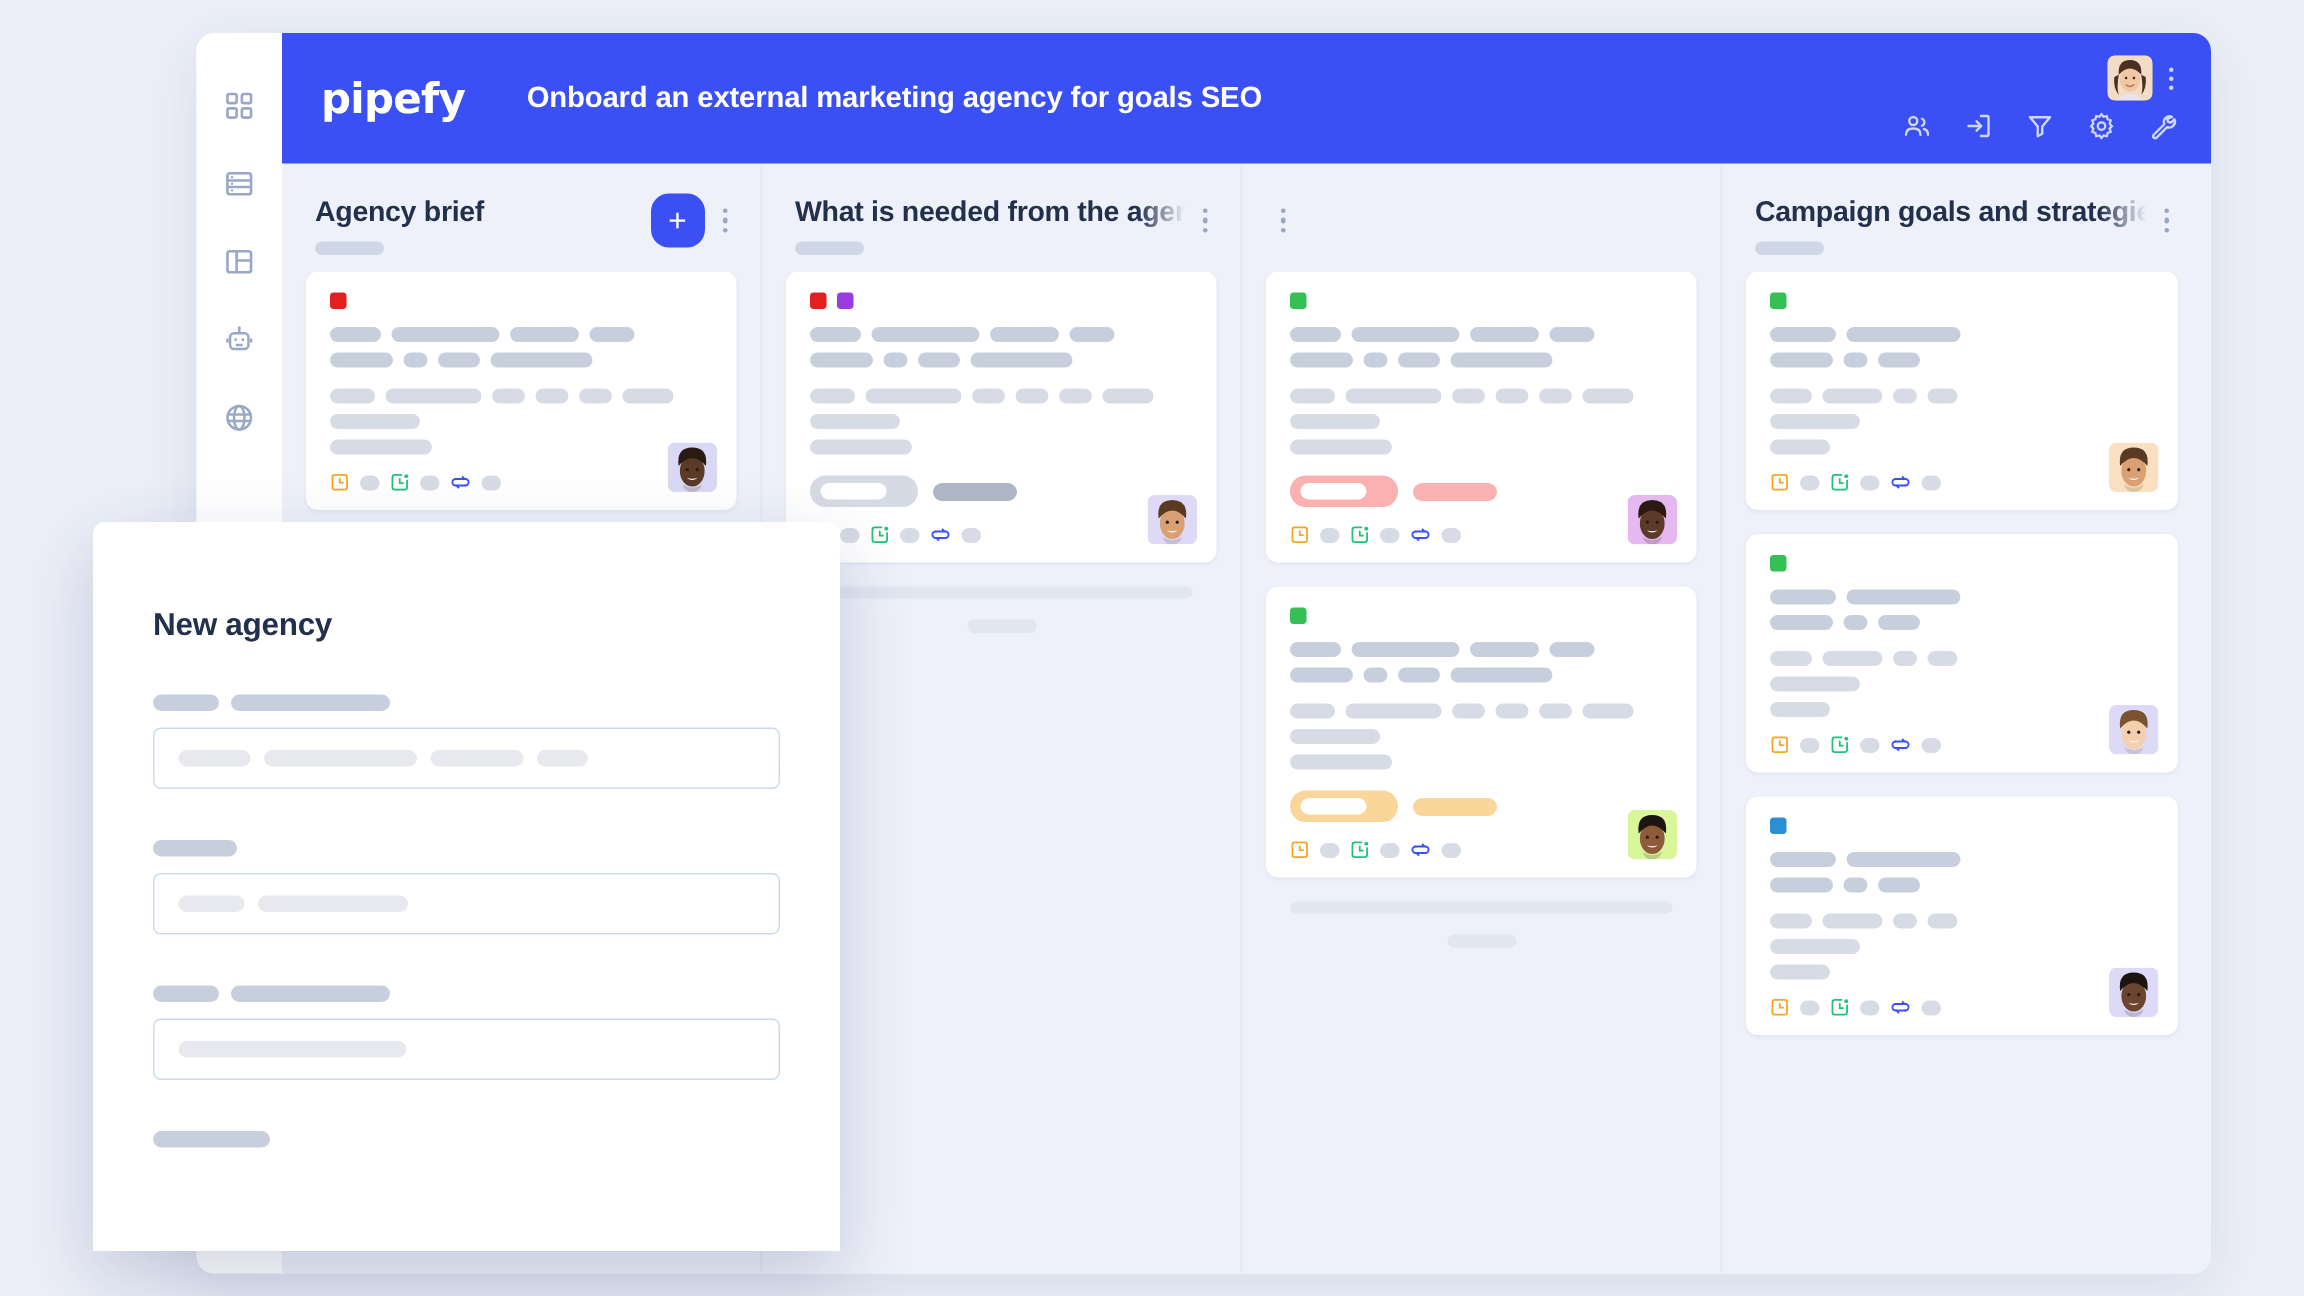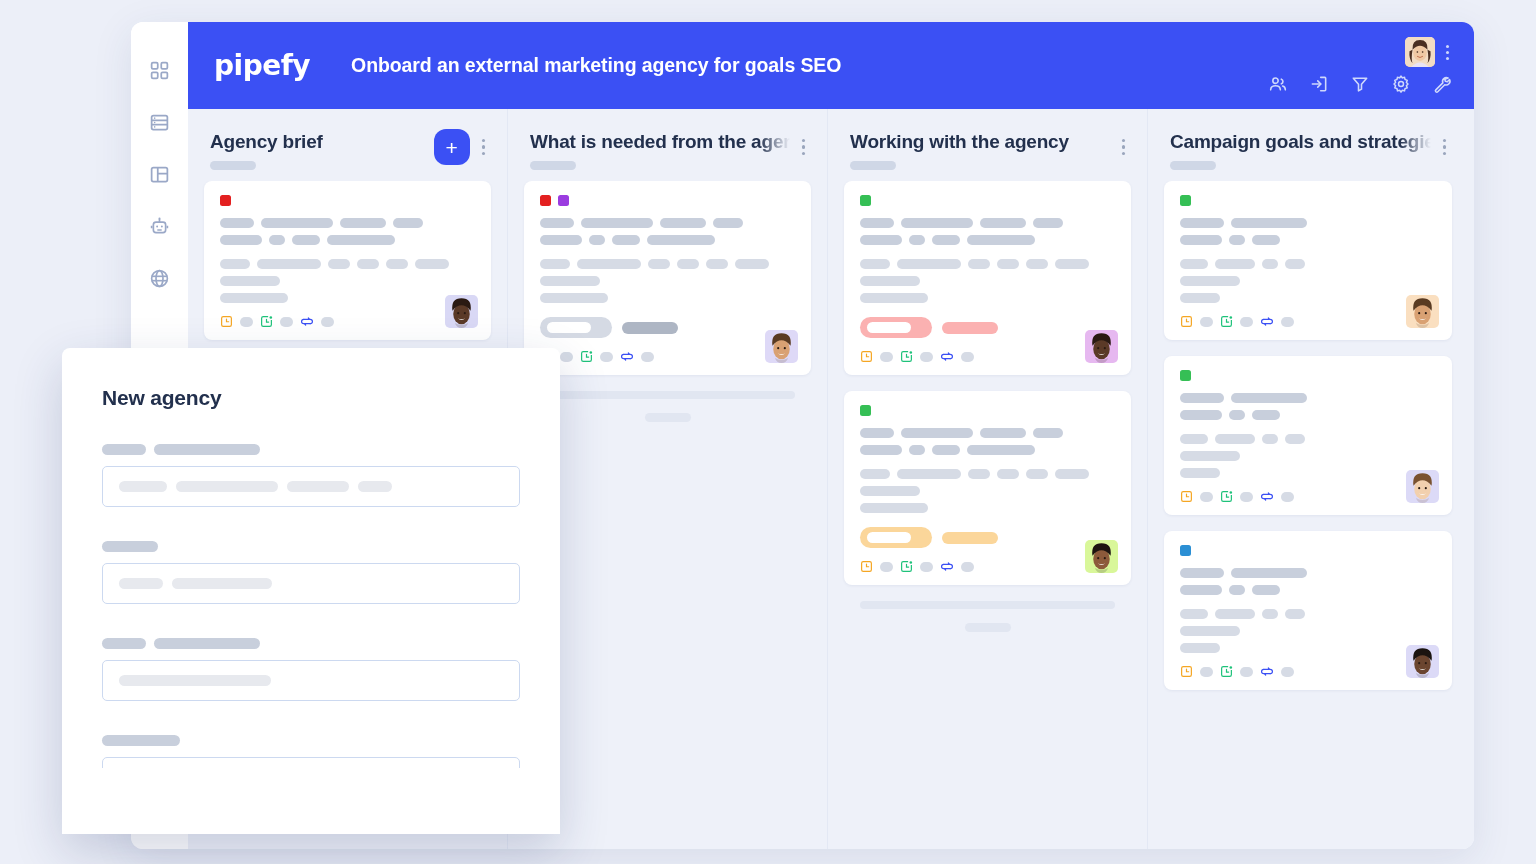--- a/index.html
+++ b/index.html
@@ -130,21 +130,21 @@
   .ghost .g2 { height: 9px; width: 46px; border-radius: 5px; background:#e1e6f1; margin: 14px auto 0 auto; }
 
   
   .modal {
     position:absolute; left: 62px; top: 348px; width: 498px; height: 486px;
     background:#fff; border-radius: 8px 8px 0 0;
     box-shadow: 0 18px 50px rgba(35,50,105,.20);
     overflow: hidden;
   }
   .modal-inner { padding: 38px 40px 0 40px; height: 420px; overflow:hidden; }
-  .modal-title { font-size: 21px; font-weight: 700; color:#22304d; letter-spacing:-.2px; }
+  .modal-title { font-size: 21px; font-weight: 700; color:#22304d; letter-spacing:-.2px;margin-top:19px; }
   .field { margin-top: 34px; }
   .field-label { display:flex; gap: 8px; margin-bottom: 11px; }
   .field-label .sk { height: 11px; }
   .field-input {
     height: 41px; border: 1px solid #ccd9f0; border-radius: 5px;
     display:flex; align-items:center; gap: 9px; padding: 0 16px; background:#fff;
   }
   .field-input .sk { background:#e7e9ee; height: 11px; }
   .modal-cta {
     position:absolute; left:0; bottom:0; width: 100%; height: 66px;
@@ -455,24 +455,20 @@
                 </div>
               </div>
               <div class="ghost">
                 <div class="g1"></div>
                 <div class="g2"></div>
               </div>
             </div>
           </div>
           <div class="column">
     <div class="col-head">
-      <div class="col-title-wrap">
-        <div class="col-title">Working with the agency</div>
-        <div class="col-sub"></div>
-      </div>
 
       <div class="col-kebab">
                 <i></i>
                 <i></i>
                 <i></i>
               </div>
     </div>
     <div class="col-body">
               <div class="card">
       <div class="labels">

